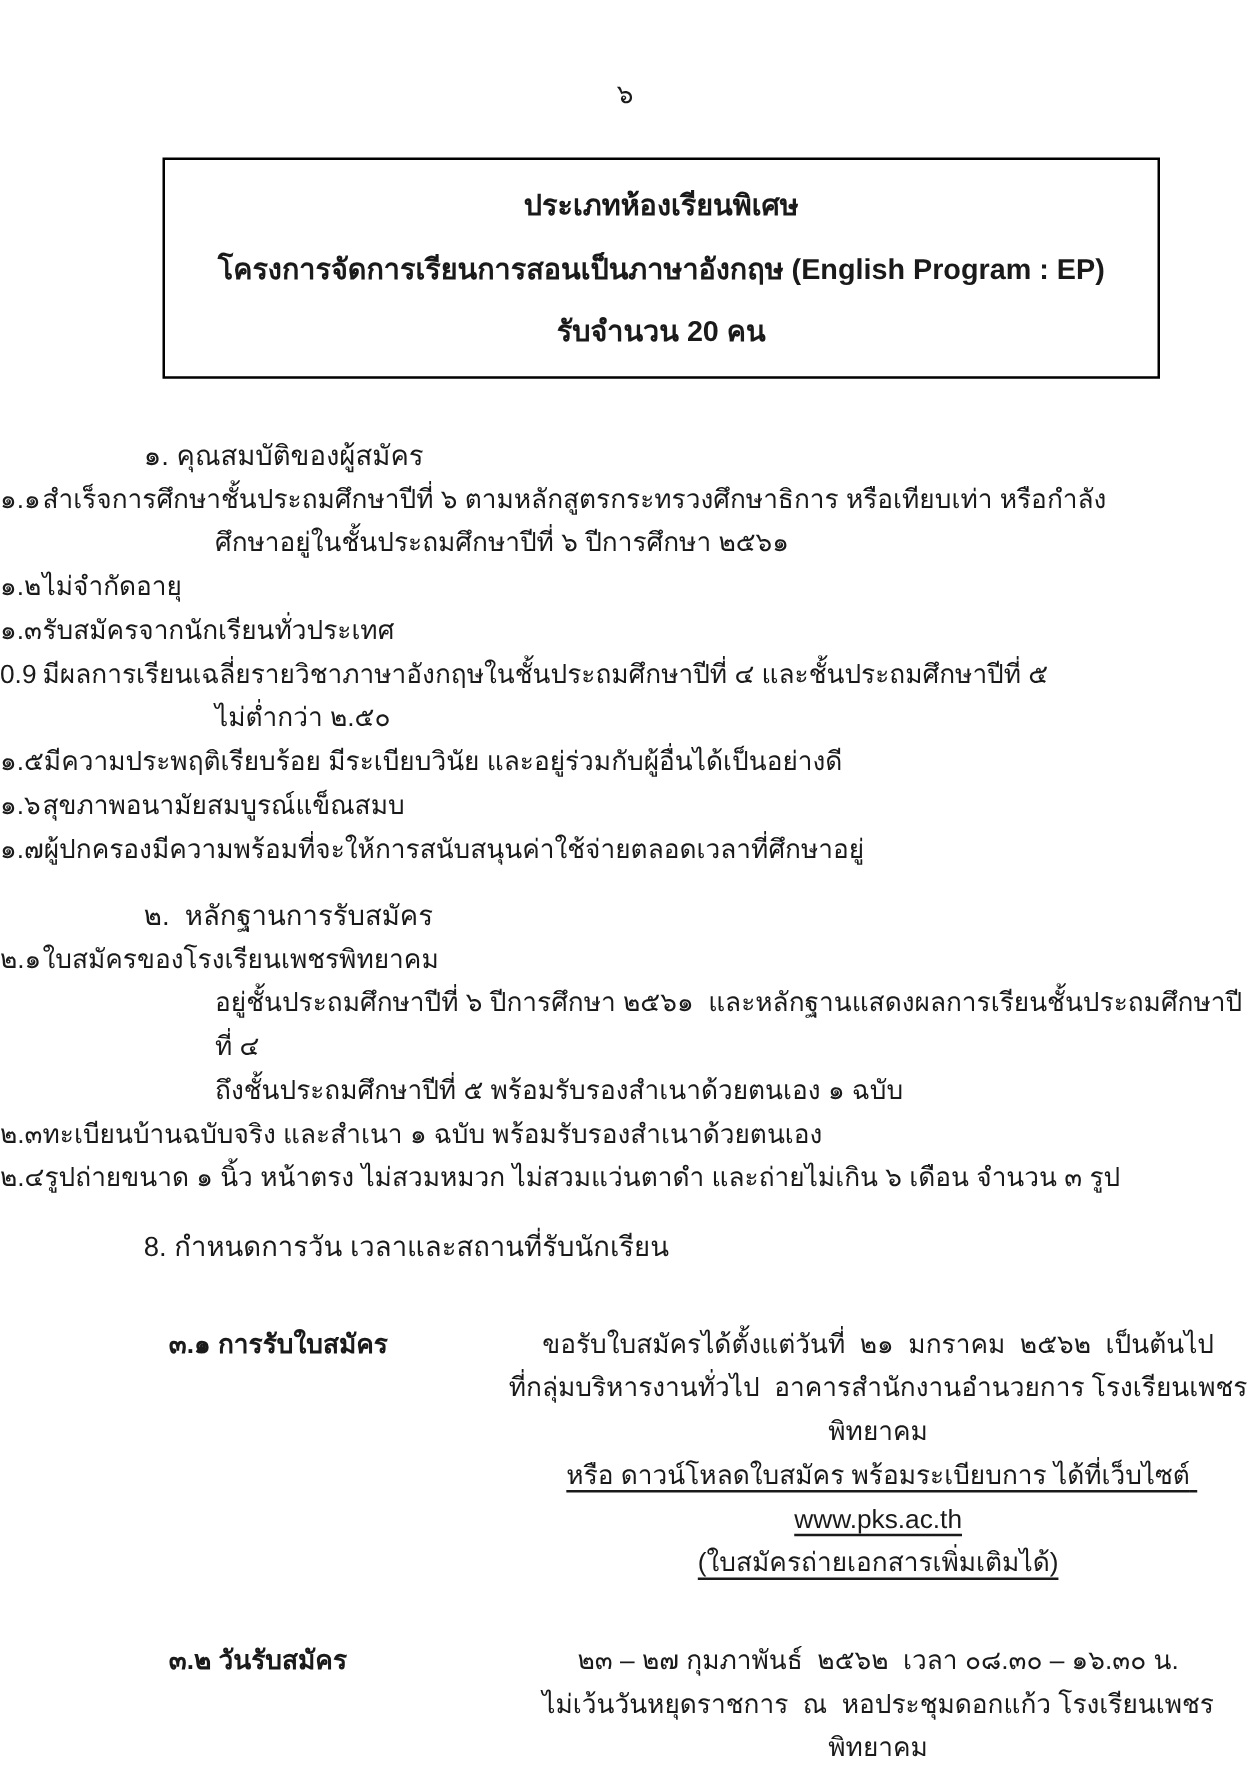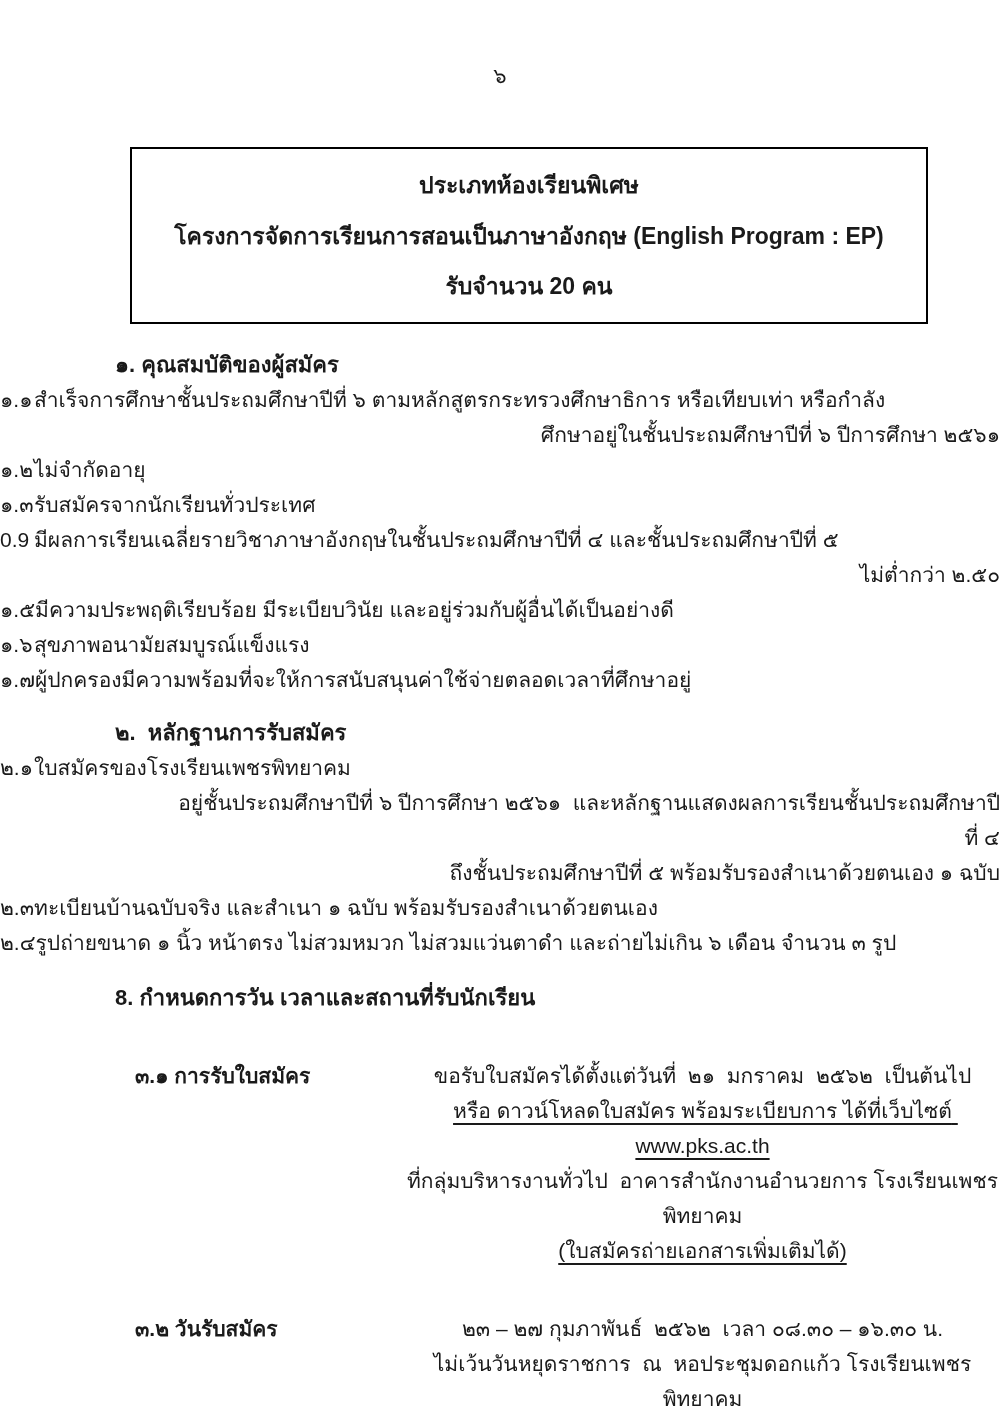--- a/index.html
+++ b/index.html
@@ -12,47 +12,47 @@
     line-height: 35px;
   }
   .page { position: relative; width: 1000px; height: 1414px; overflow: hidden; }
 
   .page-number {
     position: absolute; top: 58px; left: 0; width: 1000px;
     text-align: center; font-size: 21px;
   }
 
   .header-box {
-    position: absolute; left: 130px; top: 147px;
+    position: absolute; left: 130px; top: 126px;
     width: 794px; height: 173px;
     border: 2px solid #000;
     display: flex; flex-direction: column;
     justify-content: space-evenly;
     text-align: center;
     font-weight: bold; font-size: 23px;
     line-height: 30px;
   }
 
   .content {
     position: absolute; left: 0; top: 347px; width: 1000px;
   }
 
   .sec-heading {
     margin-left: 115px;
-    font-weight: bold;
+    font-weight: normal;
     font-size: 22px;
     white-space: pre-wrap;
   }
   .sec-heading.s2 { margin-top: 18px; }
   .sec-heading.s3 { margin-top: 20px; }
 
   .item-first { display: flex; align-items: baseline; }
   .item-num { min-width: 34px; flex-shrink: 0; white-space: pre-wrap; }
   .item-text { white-space: pre-wrap; }
-  .item-cont { margin-left: 172px; white-space: pre-wrap; text-align: right; }
+  .item-cont { margin-left: 172px; white-space: pre-wrap; }
 
   .s3row { display: flex; align-items: flex-start; margin-top: 43px; }
   .s3label { margin-left: 135px; width: 270px; flex-shrink: 0; font-weight: bold; white-space: pre-wrap; }
   .s3value { flex: 1; }
   .s3line { white-space: pre-wrap; text-align: center; }
   .u { text-decoration: underline; text-underline-offset: 5px; }
 </style>
 </head>
 <body>
 
@@ -92,21 +92,21 @@
     </div>
     <div class="item-cont">ไม่ต่ำกว่า ๒.๕๐</div>
 
     <div class="item-first">
       <span class="item-num">๑.๕</span>
       <span class="item-text">มีความประพฤติเรียบร้อย มีระเบียบวินัย และอยู่ร่วมกับผู้อื่นได้เป็นอย่างดี</span>
     </div>
 
     <div class="item-first">
       <span class="item-num">๑.๖</span>
-      <span class="item-text">สุขภาพอนามัยสมบูรณ์แข็งแรง</span>
+      <span class="item-text">สุขภาพอนามัยสมบูรณ์แข็ณสมบ</span>
     </div>
 
     <div class="item-first">
       <span class="item-num">๑.๗</span>
       <span class="item-text">ผู้ปกครองมีความพร้อมที่จะให้การสนับสนุนค่าใช้จ่ายตลอดเวลาที่ศึกษาอยู่</span>
     </div>
 
     <div class="sec-heading s2">๒.  หลักฐานการรับสมัคร</div>
 
     <div class="item-first">
@@ -126,22 +126,22 @@
       <span class="item-num">๒.๔</span>
       <span class="item-text">รูปถ่ายขนาด ๑ นิ้ว หน้าตรง ไม่สวมหมวก ไม่สวมแว่นตาดำ และถ่ายไม่เกิน ๖ เดือน จำนวน ๓ รูป</span>
     </div>
 
     <div class="sec-heading s3">8. กำหนดการวัน เวลาและสถานที่รับนักเรียน</div>
 
     <div class="s3row">
       <div class="s3label">๓.๑ การรับใบสมัคร</div>
       <div class="s3value">
         <div class="s3line">ขอรับใบสมัครได้ตั้งแต่วันที่  ๒๑  มกราคม  ๒๕๖๒  เป็นต้นไป</div>
+        <div class="s3line">ที่กลุ่มบริหารงานทั่วไป  อาคารสำนักงานอำนวยการ โรงเรียนเพชรพิทยาคม</div>
         <div class="s3line u">หรือ ดาวน์โหลดใบสมัคร พร้อมระเบียบการ ได้ที่เว็บไซต์ www.pks.ac.th</div>
-        <div class="s3line">ที่กลุ่มบริหารงานทั่วไป  อาคารสำนักงานอำนวยการ โรงเรียนเพชรพิทยาคม</div>
         <div class="s3line u">(ใบสมัครถ่ายเอกสารเพิ่มเติมได้)</div>
       </div>
     </div>
 
     <div class="s3row">
       <div class="s3label">๓.๒ วันรับสมัคร</div>
       <div class="s3value">
         <div class="s3line">๒๓ – ๒๗ กุมภาพันธ์  ๒๕๖๒  เวลา ๐๘.๓๐ – ๑๖.๓๐ น.</div>
         <div class="s3line">ไม่เว้นวันหยุดราชการ  ณ  หอประชุมดอกแก้ว โรงเรียนเพชรพิทยาคม</div>
       </div>

